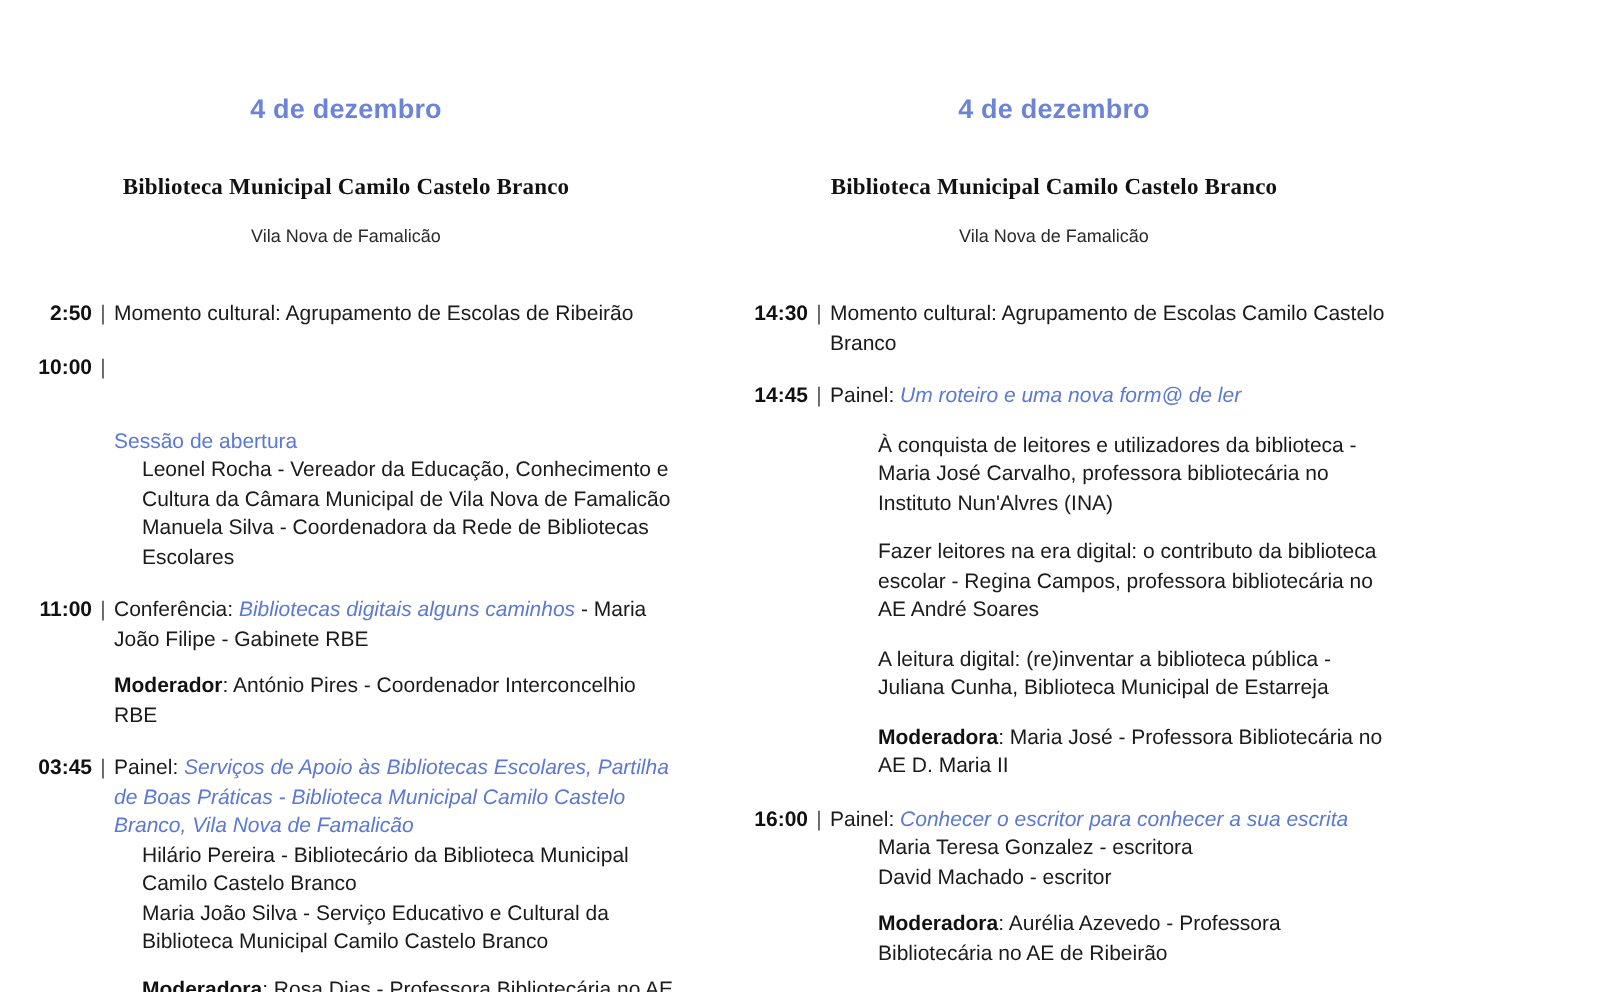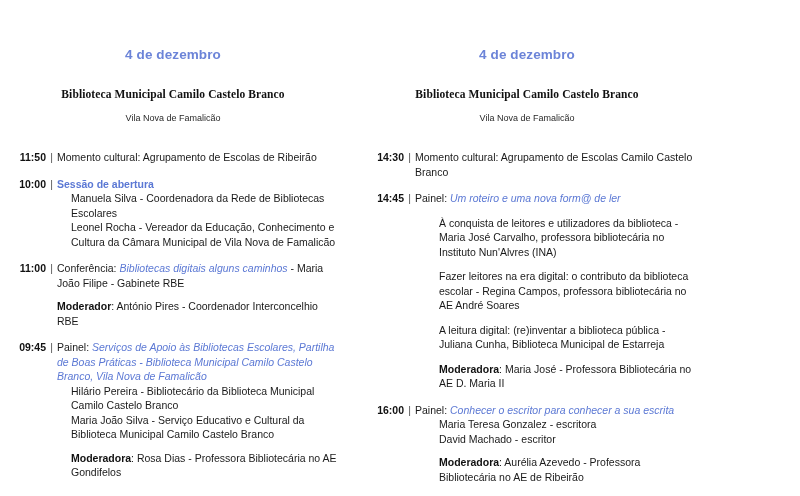--- a/index.html
+++ b/index.html
@@ -107,69 +107,70 @@
   .col-right .sub-tight { padding-left: 24px; }
 
   .gap { margin-top: 10px; }
   .gap-sm { margin-top: 9px; }
   .blue-i {
     color: #5b78d4;
     font-style: italic;
   }
   .blue-b {
     color: #5b78d4;
-    font-weight: bold;
+    font-weight: normal;
+    margin-top: 37px;
   }
   .bold { font-weight: bold; color: #111111; }
 </style>
 </head>
 <body>
 
 <div class="page">
 
   <div class="column col-left">
 
     <div class="day-title">4 de dezembro</div>
 
     <div class="venue-block">
       <div class="venue-name">Biblioteca Municipal Camilo Castelo Branco</div>
       <div class="venue-city">Vila Nova de Famalicão</div>
     </div>
 
     <div class="schedule">
 
       <div class="entry">
-        <div class="entry-time">11:50</div>
+        <div class="entry-time">2:50</div>
         <div class="entry-sep">|</div>
         <div class="entry-body">
           <div class="headline">Momento cultural: Agrupamento de Escolas de Ribeirão</div>
         </div>
       </div>
 
       <div class="entry">
         <div class="entry-time">10:00</div>
         <div class="entry-sep">|</div>
         <div class="entry-body">
           <div class="headline blue-b">Sessão de abertura</div>
+          <div class="sub">Leonel Rocha - Vereador da Educação, Conhecimento e Cultura da Câmara Municipal de Vila Nova de Famalicão</div>
           <div class="sub">Manuela Silva - Coordenadora da Rede de Bibliotecas Escolares</div>
-          <div class="sub">Leonel Rocha - Vereador da Educação, Conhecimento e Cultura da Câmara Municipal de Vila Nova de Famalicão</div>
         </div>
       </div>
 
       <div class="entry">
         <div class="entry-time">11:00</div>
         <div class="entry-sep">|</div>
         <div class="entry-body">
           <div class="headline"><span>Conferência:</span> <span class="blue-i">Bibliotecas digitais alguns caminhos</span><span> - Maria João Filipe - Gabinete RBE</span></div>
           <div class="gap-sm"><span class="bold">Moderador</span><span>: António Pires - Coordenador Interconcelhio RBE</span></div>
         </div>
       </div>
 
       <div class="entry">
-        <div class="entry-time">09:45</div>
+        <div class="entry-time">03:45</div>
         <div class="entry-sep">|</div>
         <div class="entry-body">
           <div class="headline"><span>Painel:</span> <span class="blue-i">Serviços de Apoio às Bibliotecas Escolares, Partilha de Boas Práticas - Biblioteca Municipal Camilo Castelo Branco, Vila Nova de Famalicão</span></div>
           <div class="sub-tight">Hilário Pereira - Bibliotecário da Biblioteca Municipal Camilo Castelo Branco</div>
           <div class="sub-tight">Maria João Silva - Serviço Educativo e Cultural da Biblioteca Municipal Camilo Castelo Branco</div>
           <div class="gap-sm sub-tight"><span class="bold">Moderadora</span><span>: Rosa Dias - Professora Bibliotecária no AE Gondifelos</span></div>
         </div>
       </div>
 
     </div>

